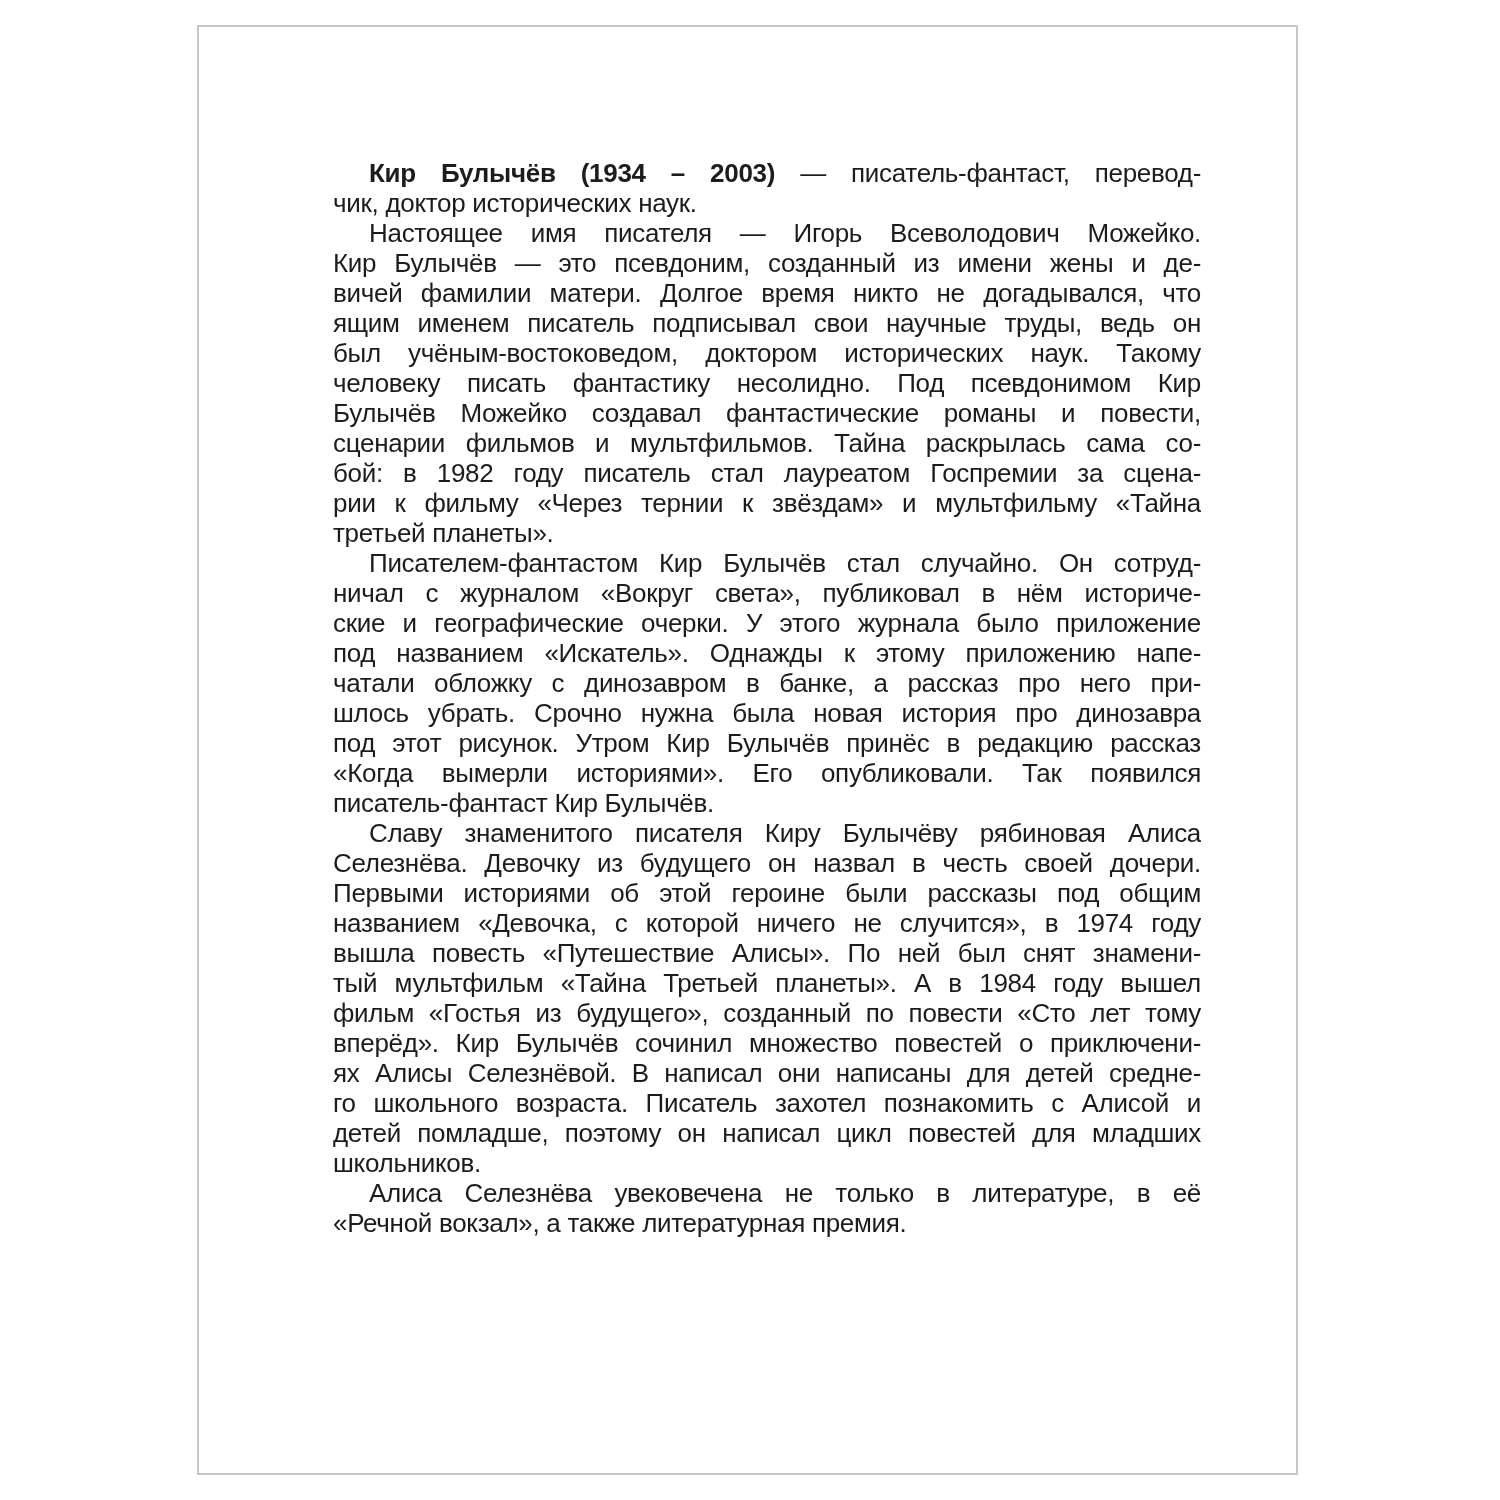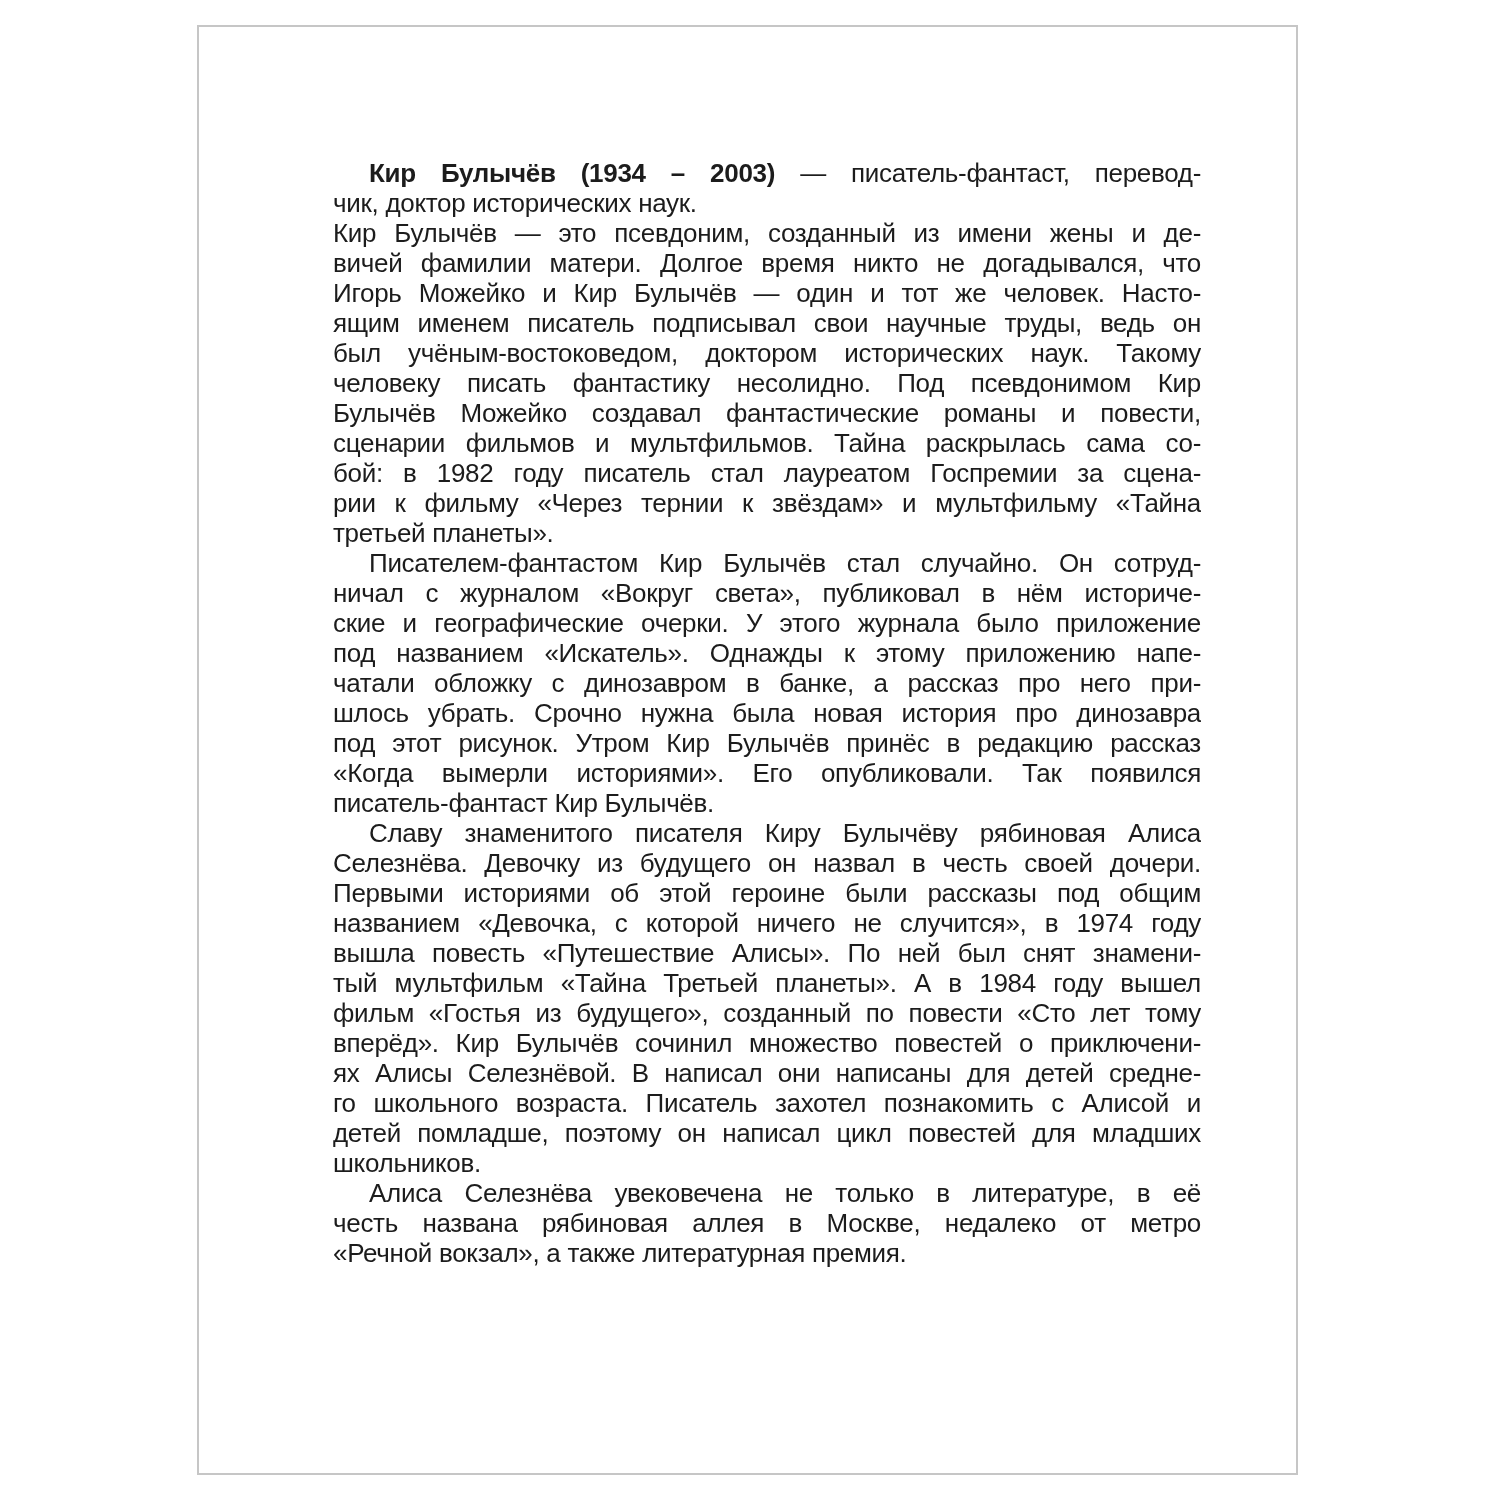--- a/index.html
+++ b/index.html
@@ -56,23 +56,23 @@
 <body>
 
 <div class="canvas">
   <div class="page">
     <div class="text-block" style="color: rgb(28, 28, 28);">
         <div class="paragraph">
           <div class="line first"><b>Кир Булычёв (1934 – 2003)</b> — писатель-фантаст, перевод-</div>
           <div class="line last">чик, доктор исторических наук.</div>
         </div>
         <div class="paragraph">
+          <div class="line first">Настоящее имя писателя — Игорь Всеволодович Можейко.</div>
           <div class="line">Кир Булычёв — это псевдоним, созданный из имени жены и де-</div>
           <div class="line">вичей фамилии матери. Долгое время никто не догадывался, что</div>
-          <div class="line">Игорь Можейко и Кир Булычёв — один и тот же человек. Насто-</div>
           <div class="line">ящим именем писатель подписывал свои научные труды, ведь он</div>
           <div class="line">был учёным-востоковедом, доктором исторических наук. Такому</div>
           <div class="line">человеку писать фантастику несолидно. Под псевдонимом Кир</div>
           <div class="line">Булычёв Можейко создавал фантастические романы и повести,</div>
           <div class="line">сценарии фильмов и мультфильмов. Тайна раскрылась сама со-</div>
           <div class="line">бой: в 1982 году писатель стал лауреатом Госпремии за сцена-</div>
           <div class="line">рии к фильму «Через тернии к звёздам» и мультфильму «Тайна</div>
           <div class="line last">третьей планеты».</div>
         </div>
         <div class="paragraph">
@@ -95,18 +95,17 @@
           <div class="line">тый мультфильм «Тайна Третьей планеты». А в 1984 году вышел</div>
           <div class="line">фильм «Гостья из будущего», созданный по повести «Сто лет тому</div>
           <div class="line">вперёд». Кир Булычёв сочинил множество повестей о приключени-</div>
           <div class="line">ях Алисы Селезнёвой. В написал они написаны для детей средне-</div>
           <div class="line">го школьного возраста. Писатель захотел познакомить с Алисой и</div>
           <div class="line">детей помладше, поэтому он написал цикл повестей для младших</div>
           <div class="line last">школьников.</div>
         </div>
         <div class="paragraph">
           <div class="line first">Алиса Селезнёва увековечена не только в литературе, в её</div>
-          <div class="line">честь названа рябиновая аллея в Москве, недалеко от метро</div>
           <div class="line last">«Речной вокзал», а также литературная премия.</div>
         </div>
       </div>
   </div>
 </div>
 
 </body></html>

